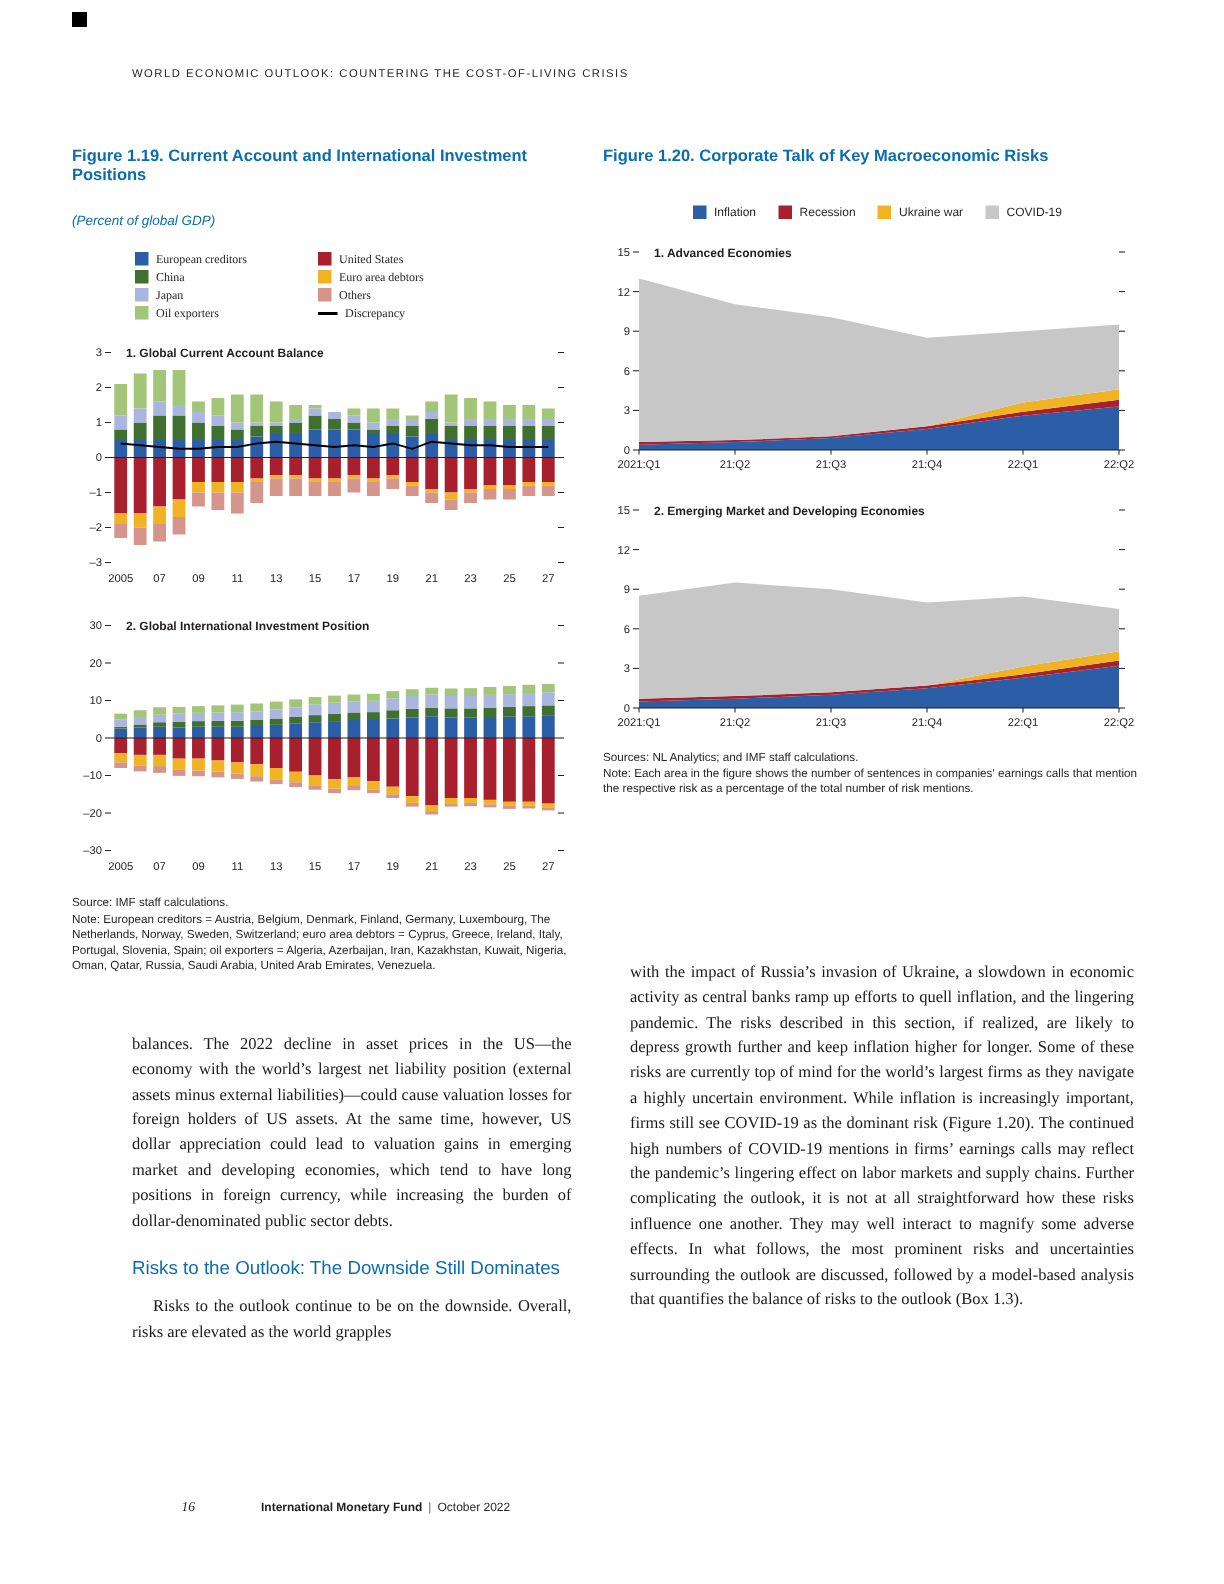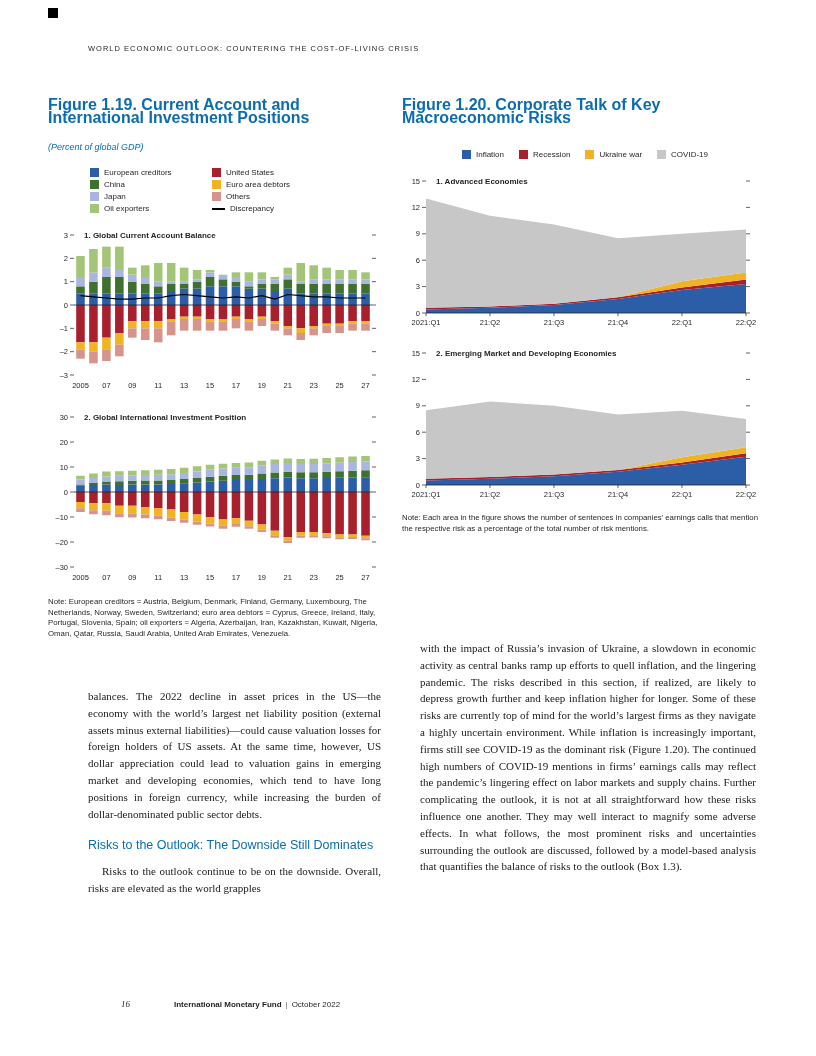--- a/index.html
+++ b/index.html
@@ -5,24 +5,24 @@
   * { margin:0; padding:0; box-sizing:border-box; }
   html,body { background:#ffffff; }
   body { width:816px; height:1056px; position:relative; font-family:"Liberation Sans",sans-serif; color:#231f20; }
   .page { position:absolute; inset:0; background:#fff; overflow:hidden;padding-left:36px; }
   .corner-mark { position:absolute; left:48px; top:8px; width:10px; height:10px; background:#000; }
   .running-head { position:absolute; left:88px; top:44px; font-size:7.5px; letter-spacing:1px; color:#231f20; }
 
   .fig { position:absolute; }
   .fig-left  { left:48px;  top:98px; width:342px; }
   .fig-right { left:402px; top:98px; width:366px; }
-  .fig-title { color:#0a6daf; font-weight:bold; font-size:16px; line-height:13px; }
+  .fig-title { color:#0a6daf; font-weight:bold; font-size:11px; line-height:13px; }
   .fig-subtitle { color:#0a6daf; font-style:italic; font-size:9px; margin-top:18px; }
 
-  .legend119 { display:grid; grid-template-columns:122px 132px; row-gap:3px; margin:16px 0 2px 42px; }
+  .legend119 { display:grid; grid-template-columns:122px 132px; row-gap:3px; margin:16px 0 2px 42px;font-family:Liberation Serif, serif; }
   .legend120 { display:flex; justify-content:center; gap:15px; margin:26px 0 2px 0; }
   .legend-item { display:flex; align-items:center; font-size:8px; white-space:nowrap; }
   .swatch { width:9px; height:9px; margin-right:5px; flex:0 0 auto; }
   .swatch.line { width:13px; height:2px; background:#000; }
 
   svg { overflow:visible; display:block; }
   svg text { font-family:"Liberation Sans",sans-serif; }
   .tick  { font-size:7.5px; fill:#231f20; }
   .ptitle{ font-size:8px; font-weight:bold; fill:#231f20; }
 
@@ -487,20 +487,21 @@
           <text x="187.95652173913044" y="173" text-anchor="middle" class="tick">17</text>
           <text x="213.8695652173913" y="173" text-anchor="middle" class="tick">19</text>
           <text x="239.7826086956522" y="173" text-anchor="middle" class="tick">21</text>
           <text x="265.69565217391306" y="173" text-anchor="middle" class="tick">23</text>
           <text x="291.6086956521739" y="173" text-anchor="middle" class="tick">25</text>
           <text x="317.52173913043475" y="173" text-anchor="middle" class="tick">27</text>
         </g>
         <text x="36" y="13" class="ptitle">2. Global International Investment Position</text>
       </svg>
     <div class="fig-note">
+      <div>Source: IMF staff calculations.</div>
       <div>Note: European creditors = Austria, Belgium, Denmark, Finland, Germany, Luxembourg, The Netherlands, Norway, Sweden, Switzerland; euro area debtors = Cyprus, Greece, Ireland, Italy, Portugal, Slovenia, Spain; oil exporters = Algeria, Azerbaijan, Iran, Kazakhstan, Kuwait, Nigeria, Oman, Qatar, Russia, Saudi Arabia, United Arab Emirates, Venezuela.</div>
     </div>
   </section>
 
   <section class="fig fig-right">
     <div class="fig-title">Figure 1.20.  Corporate Talk of Key Macroeconomic Risks</div>
     <div class="legend120" id="legend120">
         <div class="legend-item">
           <span class="swatch" style="background: rgb(43, 94, 167);"></span>
           <span>Inflation</span>
@@ -600,20 +601,21 @@
           <line x1="216" x2="216" y1="142" y2="145" stroke="#231f20" stroke-width="0.7"></line>
           <text x="216" y="154" text-anchor="middle" class="tick">21:Q4</text>
           <line x1="280" x2="280" y1="142" y2="145" stroke="#231f20" stroke-width="0.7"></line>
           <text x="280" y="154" text-anchor="middle" class="tick">22:Q1</text>
           <line x1="344" x2="344" y1="142" y2="145" stroke="#231f20" stroke-width="0.7"></line>
           <text x="344" y="154" text-anchor="middle" class="tick">22:Q2</text>
         </g>
         <text x="34" y="13" class="ptitle">2. Emerging Market and Developing Economies</text>
       </svg>
     <div class="fig-note">
+      <div>Sources: NL Analytics; and IMF staff calculations.</div>
       <div>Note: Each area in the figure shows the number of sentences in companies' earnings calls that mention the respective risk as a percentage of the total number of risk mentions.</div>
     </div>
   </section>
 
   <div class="body-col col-left">
     <p>balances. The 2022 decline in asset prices in the US—the economy with the world’s largest net liability position (external assets minus external liabilities)—could cause valuation losses for foreign holders of US assets. At the same time, however, US dollar appreciation could lead to valuation gains in emerging market and developing economies, which tend to have long positions in foreign currency, while increasing the burden of dollar-denominated public sector debts.</p>
     <h2 class="section-heading">Risks to the Outlook: The Downside Still Dominates</h2>
     <p class="indent-para">Risks to the outlook continue to be on the downside. Overall, risks are elevated as the world grapples</p>
   </div>
   <div class="body-col col-right">

